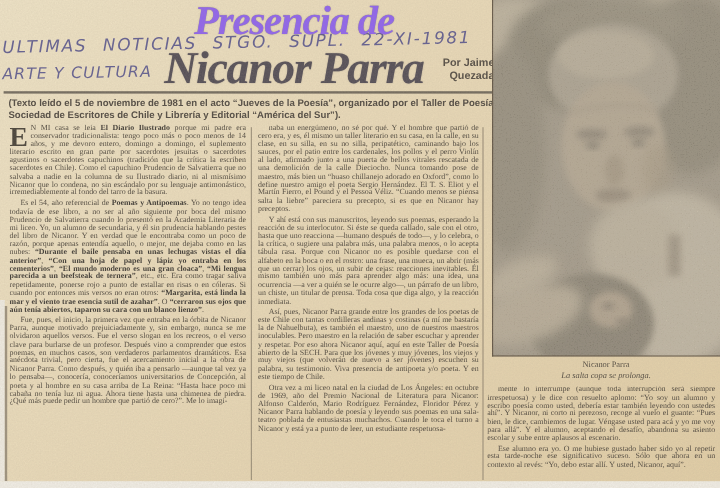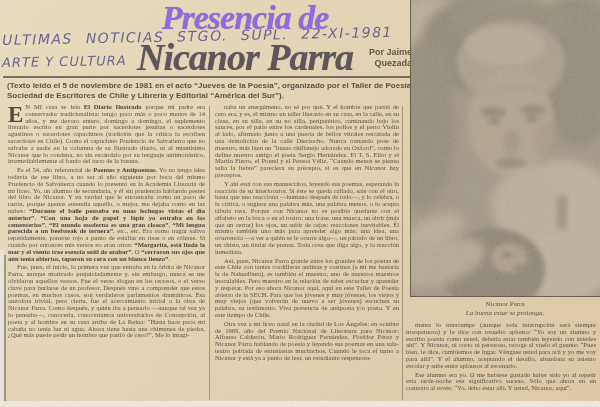--- a/index.html
+++ b/index.html
@@ -140,21 +140,21 @@
 
     <ellipse cx="30" cy="262" rx="46" ry="22" fill="#c0af92" transform="rotate(-18 30 262)" filter="url(#soft)"></ellipse>
     <ellipse cx="22" cy="232" rx="34" ry="14" fill="#c9b99c" transform="rotate(-24 22 232)" filter="url(#soft)"></ellipse>
 
     <rect width="190" height="297" filter="url(#noiseD)" opacity=".5"></rect>
     <rect width="190" height="297" filter="url(#noiseL)" opacity=".28"></rect>
   </svg>
 </div>
 <div class="abs caption">
   <div class="cap1">Nicanor Parra</div>
-  <div class="cap2">La buena estar se prolonga.</div>
+  <div class="cap2">La salta copa se prolonga.</div>
 </div>
 
 <div class="abs col col3">
   <p>mente lo interrumpe (aunque toda interrupción será siempre irrespetuosa) y le dice con resuelto aplomo: “Yo soy un alumno y escribo poesía como usted, debería estar también leyendo con ustedes ahí”. Y Nicanor, ni corto ni perezoso, recoge al vuelo el guante: “Pues bien, le dice, cambiemos de lugar. Véngase usted para acá y yo me voy para allá”. Y el alumno, aceptando el desafío, abandona su asiento escolar y sube entre aplausos al escenario.</p>
     <p>Ese alumno era yo. O me hubiese gustado haber sido yo al repetir esta tarde-noche ese significativo suceso. Sólo que ahora en un contexto al revés: “Yo, debo estar allí. Y usted, Nicanor, aquí”.</p>
 </div>
 
 <div class="abs edge-left-white"></div>
 <div class="abs edge-left-line"></div>
 <div class="abs edge-bottom"></div>

